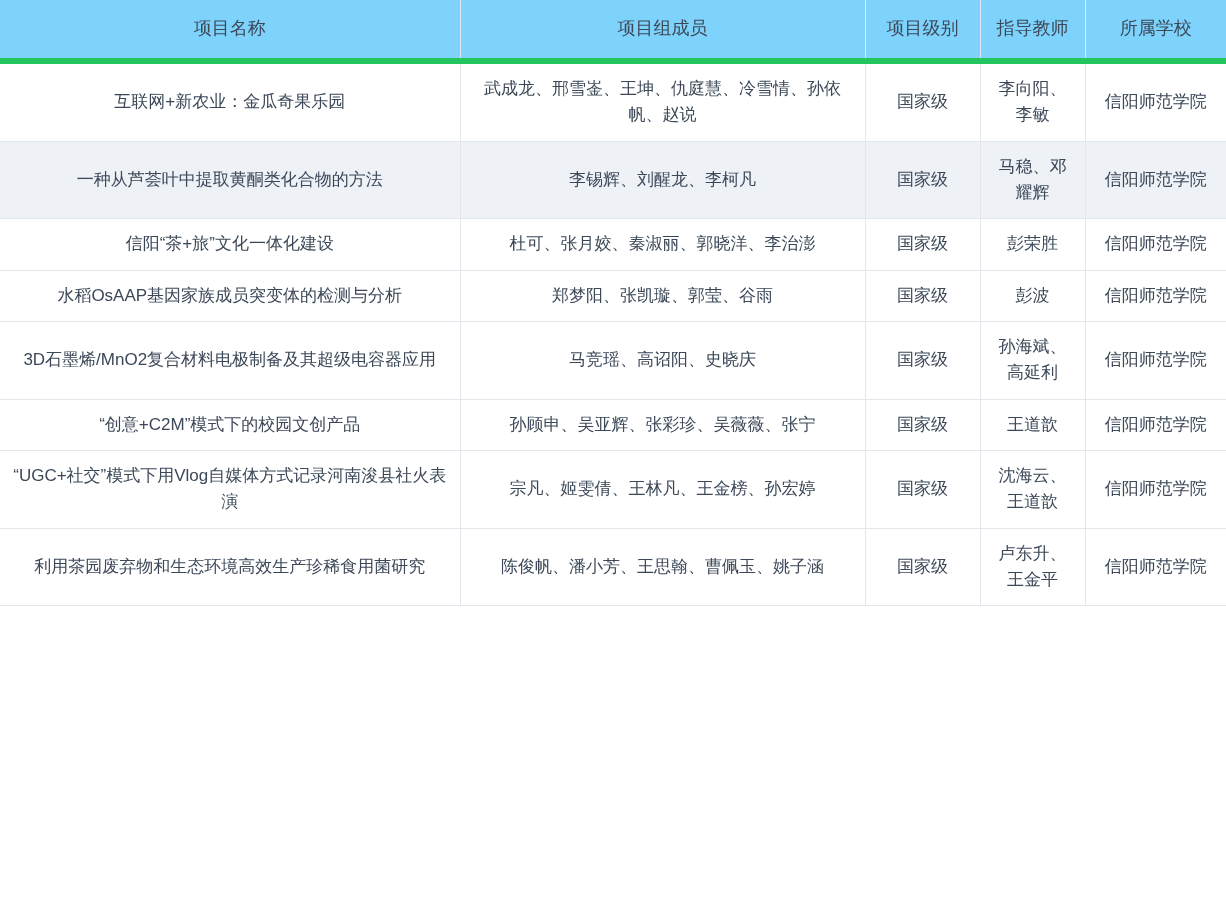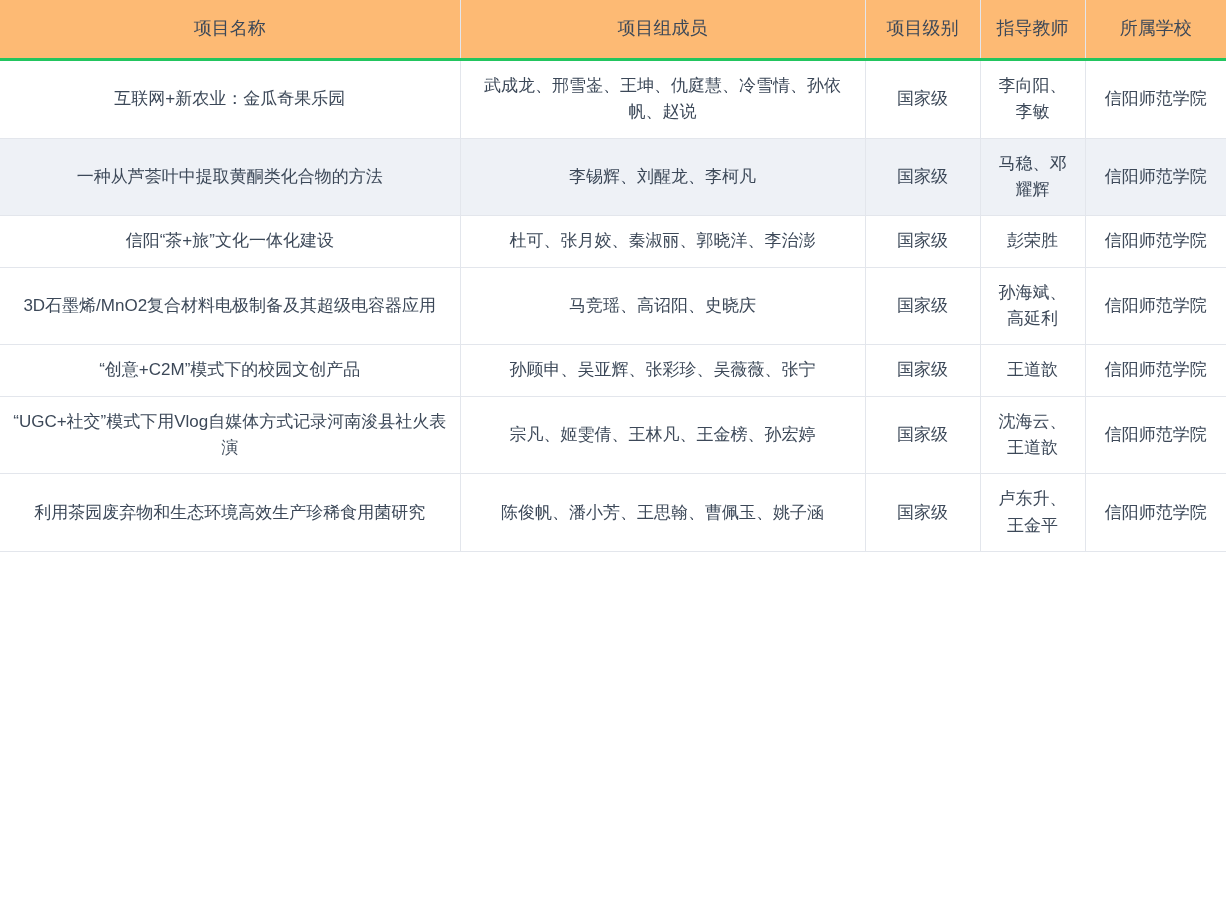--- a/index.html
+++ b/index.html
@@ -32,25 +32,25 @@
     vertical-align: middle;
     line-height: 1.55;
     color: #3c4858;
     word-break: break-word;
   }
   table.project-table th:last-child,
   table.project-table td:last-child {
     border-right: none;
   }
   table.project-table thead th {
-    background: #fdba74;
+    background: #7dd3fc;
     font-weight: normal;
     font-size: 18px;
     color: #3c4858;
-    border-bottom: 3px solid #22c55e;
+    border-bottom: 6px solid #22c55e;
     padding-top: 15px;
     padding-bottom: 15px;
   }
   table.project-table tbody tr.alt td {
     background: #eef1f6;
   }
   col.c-name   { width: 460px; }
   col.c-member { width: 405px; }
   col.c-level  { width: 115px; }
   col.c-teacher{ width: 105px; }
@@ -93,20 +93,27 @@
         <td>信阳师范学院</td>
       </tr>
       <tr>
         <td>信阳“茶+旅”文化一体化建设</td>
         <td>杜可、张月姣、秦淑丽、郭晓洋、李治澎</td>
         <td>国家级</td>
         <td>彭荣胜</td>
         <td>信阳师范学院</td>
       </tr>
       <tr>
+        <td>水稻OsAAP基因家族成员突变体的检测与分析</td>
+        <td>郑梦阳、张凯璇、郭莹、谷雨</td>
+        <td>国家级</td>
+        <td>彭波</td>
+        <td>信阳师范学院</td>
+      </tr>
+      <tr>
         <td>3D石墨烯/MnO2复合材料电极制备及其超级电容器应用</td>
         <td>马竞瑶、高诏阳、史晓庆</td>
         <td>国家级</td>
         <td>孙海斌、高延利</td>
         <td>信阳师范学院</td>
       </tr>
       <tr>
         <td>“创意+C2M”模式下的校园文创产品</td>
         <td>孙顾申、吴亚辉、张彩珍、吴薇薇、张宁</td>
         <td>国家级</td>

